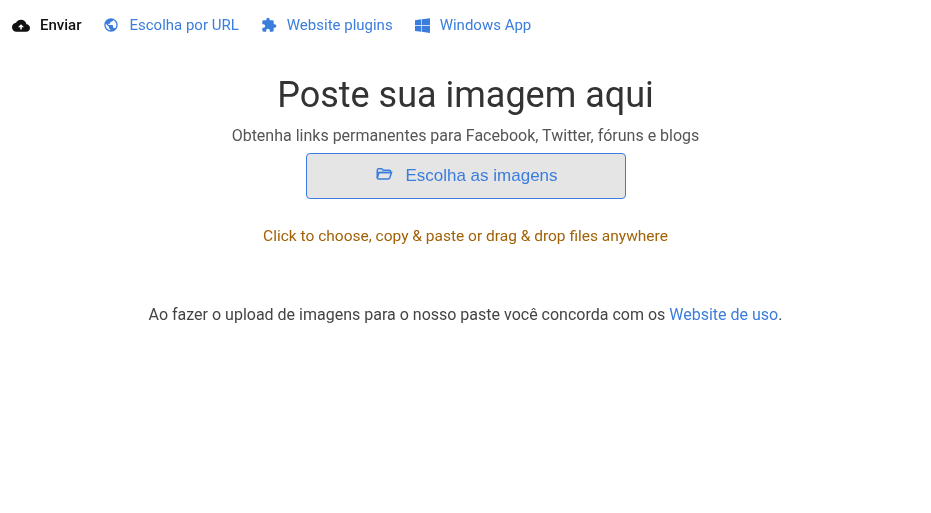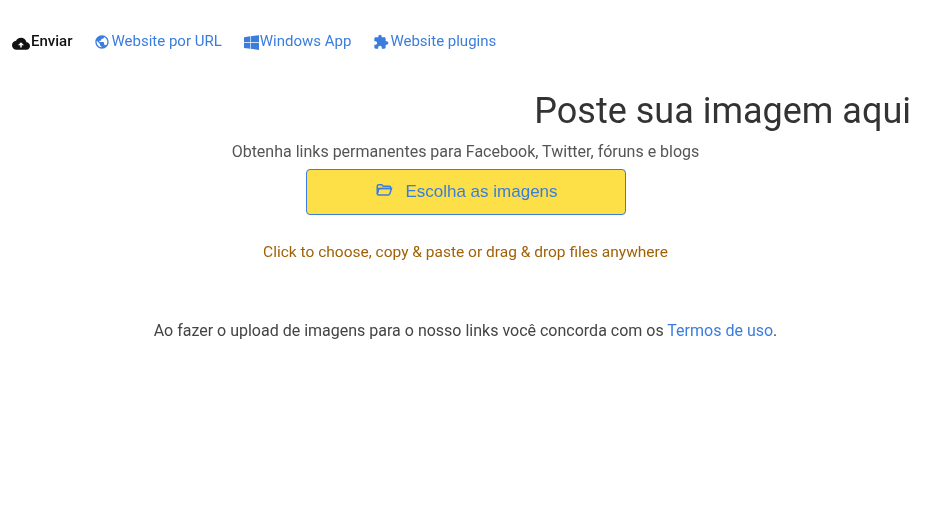--- a/index.html
+++ b/index.html
@@ -16,47 +16,45 @@
       overflow: hidden;
     }
     .topnav {
       display: flex;
       align-items: center;
       gap: 22px;
       padding: 16px 12px 10px 12px;
     }
     .topnav a {
       display: flex;
-      align-items: flex-end;
-      gap: 1px;
+      align-items: center;
+      gap: 10px;
       text-decoration: none;
       font-size: 15px;
       color: #3b7ddd;
       cursor: pointer;
-      margin-top: 16px;
     }
     .topnav a.active {
       color: #111;
       font-weight: 500;
     }
     .topnav a .icon {
       display: inline-flex;
       align-items: center;
       justify-content: center;
     }
     .main {
       text-align: center;
       padding: 30px 20px 0 20px;
     }
     .title {
       font-size: 36px;
       font-weight: 400;
       color: #333;
       margin-bottom: 10px;
-      text-align: right;
     }
     .subtitle {
       font-size: 16px;
       color: #555;
     }
     .controls {
       width: 320px;
       margin: 0 auto;
       display: flex;
       flex-direction: column;
@@ -73,21 +71,21 @@
       border-radius: 2px;
       appearance: auto;
       cursor: pointer;
       text-align: left;
     }
     .choose-button {
       margin-top: 8px;
       width: 100%;
       height: 46px;
       border: 1px solid #3b7ddd;
-      background: #fde047;
+      background: #e5e5e5;
       color: #3b7ddd;
       border-radius: 4px;
       font-size: 17px;
       display: flex;
       align-items: center;
       justify-content: center;
       gap: 10px;
       cursor: pointer;
     }
     .instructions {
@@ -117,37 +115,37 @@
       </svg>
     </span>
     <span>Enviar</span>
   </a>
   <a href="#">
     <span class="icon">
       <svg width="16" height="16" viewBox="0 0 24 24" fill="currentColor">
         <path d="M12 2C6.48 2 2 6.48 2 12s4.48 10 10 10 10-4.48 10-10S17.52 2 12 2zm-1 17.93c-3.95-.49-7-3.85-7-7.93 0-.62.08-1.21.21-1.79L9 15v1c0 1.1.9 2 2 2v1.93zm6.9-2.54c-.26-.81-1-1.39-1.9-1.39h-1v-3c0-.55-.45-1-1-1H8v-2h2c.55 0 1-.45 1-1V7h2c1.1 0 2-.9 2-2v-.41c2.93 1.19 5 4.06 5 7.41 0 2.08-.8 3.97-2.1 5.39z"></path>
       </svg>
     </span>
-    <span>Website por URL</span>
+    <span>Escolha por URL</span>
+  </a>
+  <a href="#">
+    <span class="icon">
+      <svg width="16" height="16" viewBox="0 0 24 24" fill="currentColor">
+        <path d="M20.5 11H19V7c0-1.1-.9-2-2-2h-4V3.5C13 2.12 11.88 1 10.5 1S8 2.12 8 3.5V5H4c-1.1 0-1.99.9-1.99 2v3.8H3.5c1.49 0 2.7 1.21 2.7 2.7s-1.21 2.7-2.7 2.7H2V20c0 1.1.9 2 2 2h3.8v-1.5c0-1.49 1.21-2.7 2.7-2.7 1.49 0 2.7 1.21 2.7 2.7V22H17c1.1 0 2-.9 2-2v-4h1.5c1.38 0 2.5-1.12 2.5-2.5S21.88 11 20.5 11z"></path>
+      </svg>
+    </span>
+    <span>Website plugins</span>
   </a>
   <a href="#">
     <span class="icon">
       <svg width="15" height="15" viewBox="0 0 24 24" fill="currentColor">
         <path d="M0 3.4l9.8-1.3v9.3H0V3.4zM0 20.6l9.8 1.3v-9.3H0v8zM10.8 22l13.2 1.8V12.6H10.8V22zM10.8 2L24 .2v11.2H10.8V2z"></path>
       </svg>
     </span>
     <span>Windows App</span>
-  </a>
-  <a href="#">
-    <span class="icon">
-      <svg width="16" height="16" viewBox="0 0 24 24" fill="currentColor">
-        <path d="M20.5 11H19V7c0-1.1-.9-2-2-2h-4V3.5C13 2.12 11.88 1 10.5 1S8 2.12 8 3.5V5H4c-1.1 0-1.99.9-1.99 2v3.8H3.5c1.49 0 2.7 1.21 2.7 2.7s-1.21 2.7-2.7 2.7H2V20c0 1.1.9 2 2 2h3.8v-1.5c0-1.49 1.21-2.7 2.7-2.7 1.49 0 2.7 1.21 2.7 2.7V22H17c1.1 0 2-.9 2-2v-4h1.5c1.38 0 2.5-1.12 2.5-2.5S21.88 11 20.5 11z"></path>
-      </svg>
-    </span>
-    <span>Website plugins</span>
   </a>
 </div>
 
 <div class="main">
   <h1 class="title">Poste sua imagem aqui</h1>
   <p class="subtitle">Obtenha links permanentes para Facebook, Twitter, fóruns e blogs</p>
 
   <div class="controls">
     <button class="choose-button">
       <span class="icon">
@@ -156,15 +154,15 @@
           <path d="M3 17l2-7h17l-2.4 7.2c-.28.8-1.03 1.3-1.88 1.3H5c-1.1 0-2-.7-2-1.5z"></path>
         </svg>
       </span>
       <span>Escolha as imagens</span>
     </button>
   </div>
 
   <p class="instructions">Click to choose, copy &amp; paste or drag &amp; drop files anywhere</p>
 
   <p class="terms">
-    <span>Ao fazer o upload de imagens para o nosso links você concorda com os </span><a href="#">Termos de uso</a><span>.</span>
+    <span>Ao fazer o upload de imagens para o nosso paste você concorda com os </span><a href="#">Website de uso</a><span>.</span>
   </p>
 </div>
 
 </body></html>

